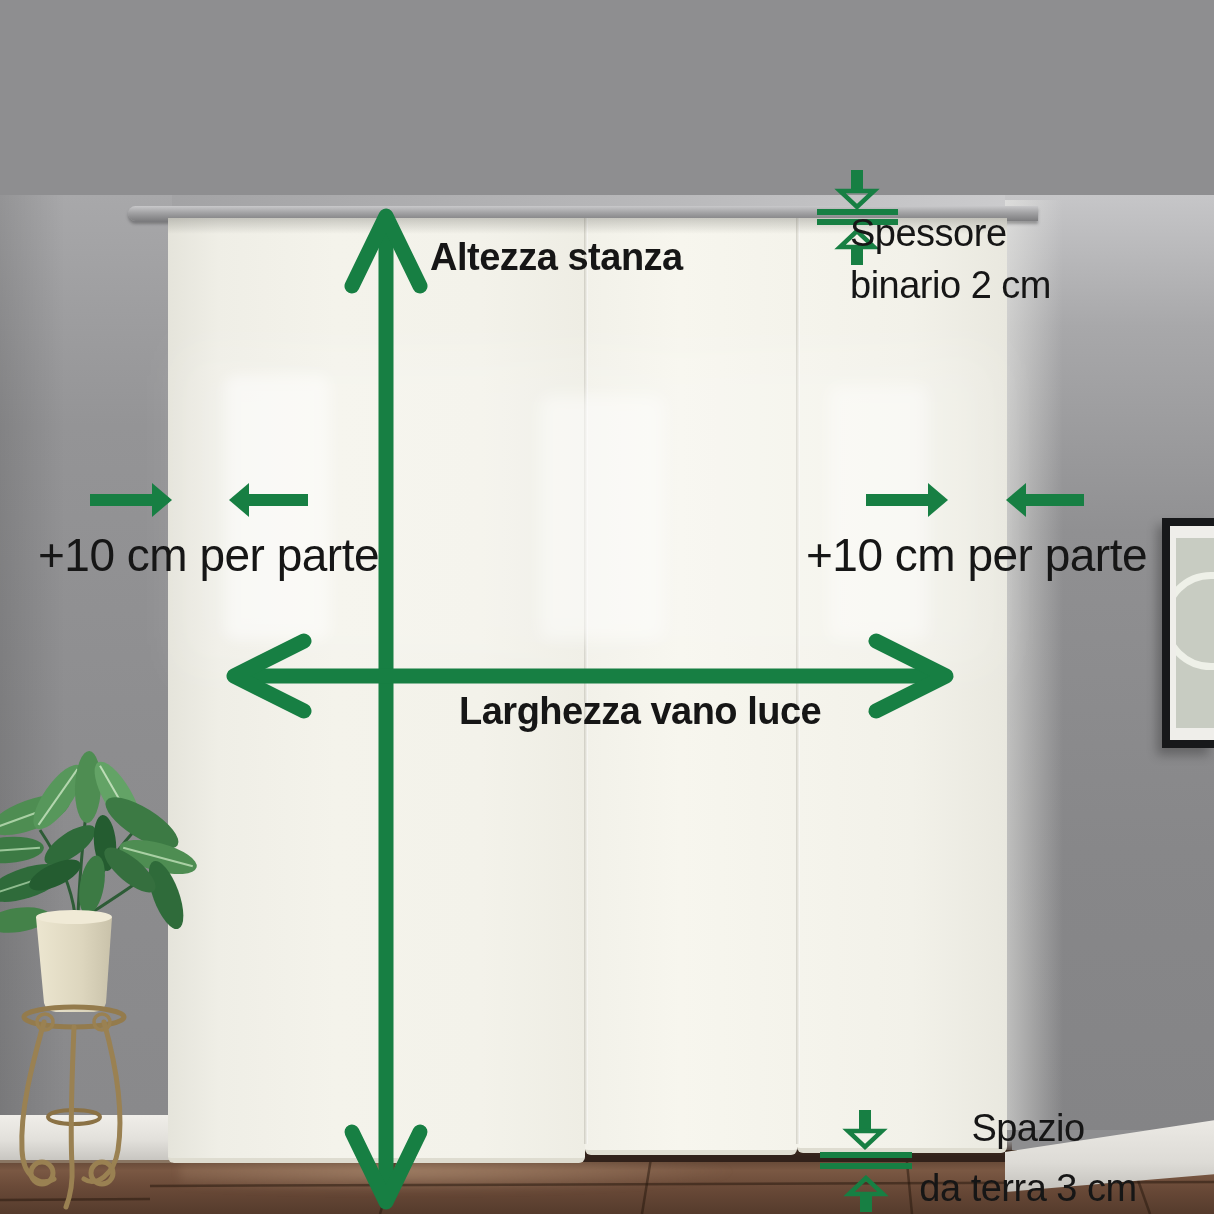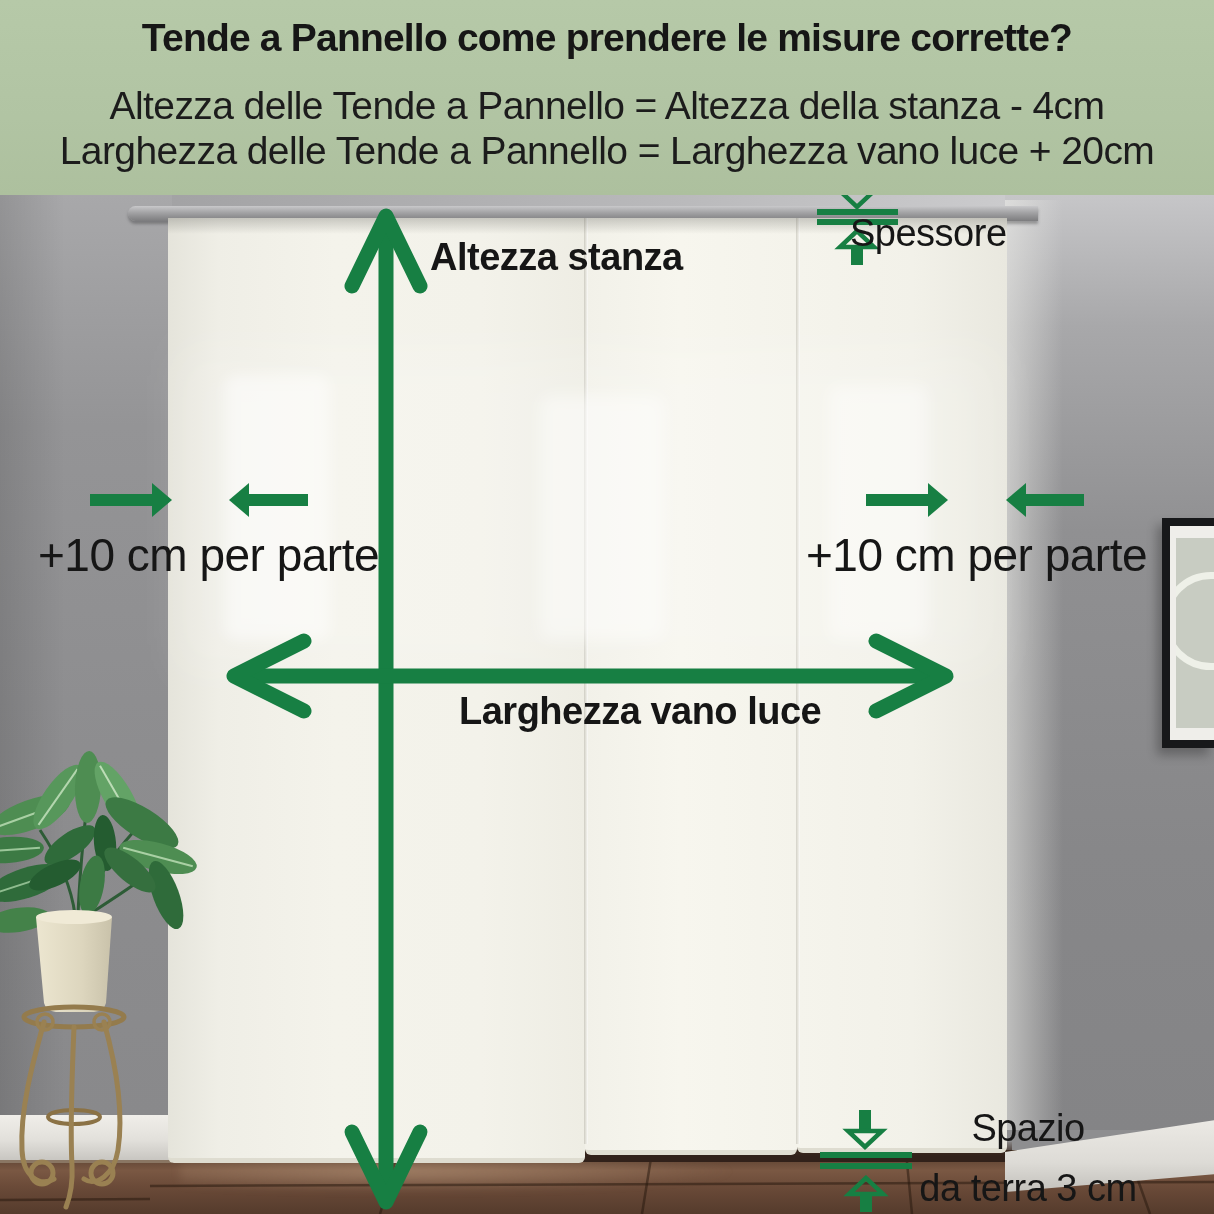--- a/index.html
+++ b/index.html
@@ -97,25 +97,20 @@
   .lbl-left10{left:38px;top:528px;}
   .lbl-right10{left:806px;top:528px;}
   .lbl-spessore{left:850px;top:207px;width:310px;font-size:38px;line-height:1.38;}
   .lbl-spazio{left:878px;top:1098px;width:300px;text-align:center;font-size:38px;line-height:1.58;}
 </style>
 </head>
 <body>
 
 <div id="stage">
 
-  <div class="header">
-    <div class="title">Tende a Pannello come prendere le misure corrette?</div>
-    <div class="formula f1">Altezza delle Tende a Pannello = Altezza della stanza - 4cm</div>
-    <div class="formula f2">Larghezza delle Tende a Pannello = Larghezza vano luce + 20cm</div>
-  </div>
 
   <div class="ceiling"></div>
   <div class="wall-left"></div>
   <div class="wall-right"></div>
   <div class="corner-light"></div>
   <div class="rail"></div>
 
   <div class="floor"></div>
   <div class="floor-sheen"></div>
   <svg class="grout-svg" width="1214" height="1214">
@@ -275,19 +270,20 @@
       <rect class="gfill" x="860" y="1195" width="12" height="17"></rect>
     </g>
   </svg>
 
   <div class="lbl lbl-bold lbl-altezza">Altezza stanza</div>
   <div class="lbl lbl-bold lbl-larghezza">Larghezza vano luce</div>
   <div class="lbl lbl-reg lbl-left10">+10 cm per parte</div>
   <div class="lbl lbl-reg lbl-right10">+10 cm per parte</div>
   <div class="lbl lbl-reg lbl-spessore">
     <span>Spessore</span><br>
+    <span>binario 2 cm</span>
   </div>
   <div class="lbl lbl-reg lbl-spazio">
     <span>Spazio</span><br>
     <span>da terra 3 cm</span>
   </div>
 
 </div>
 
 </body></html>

